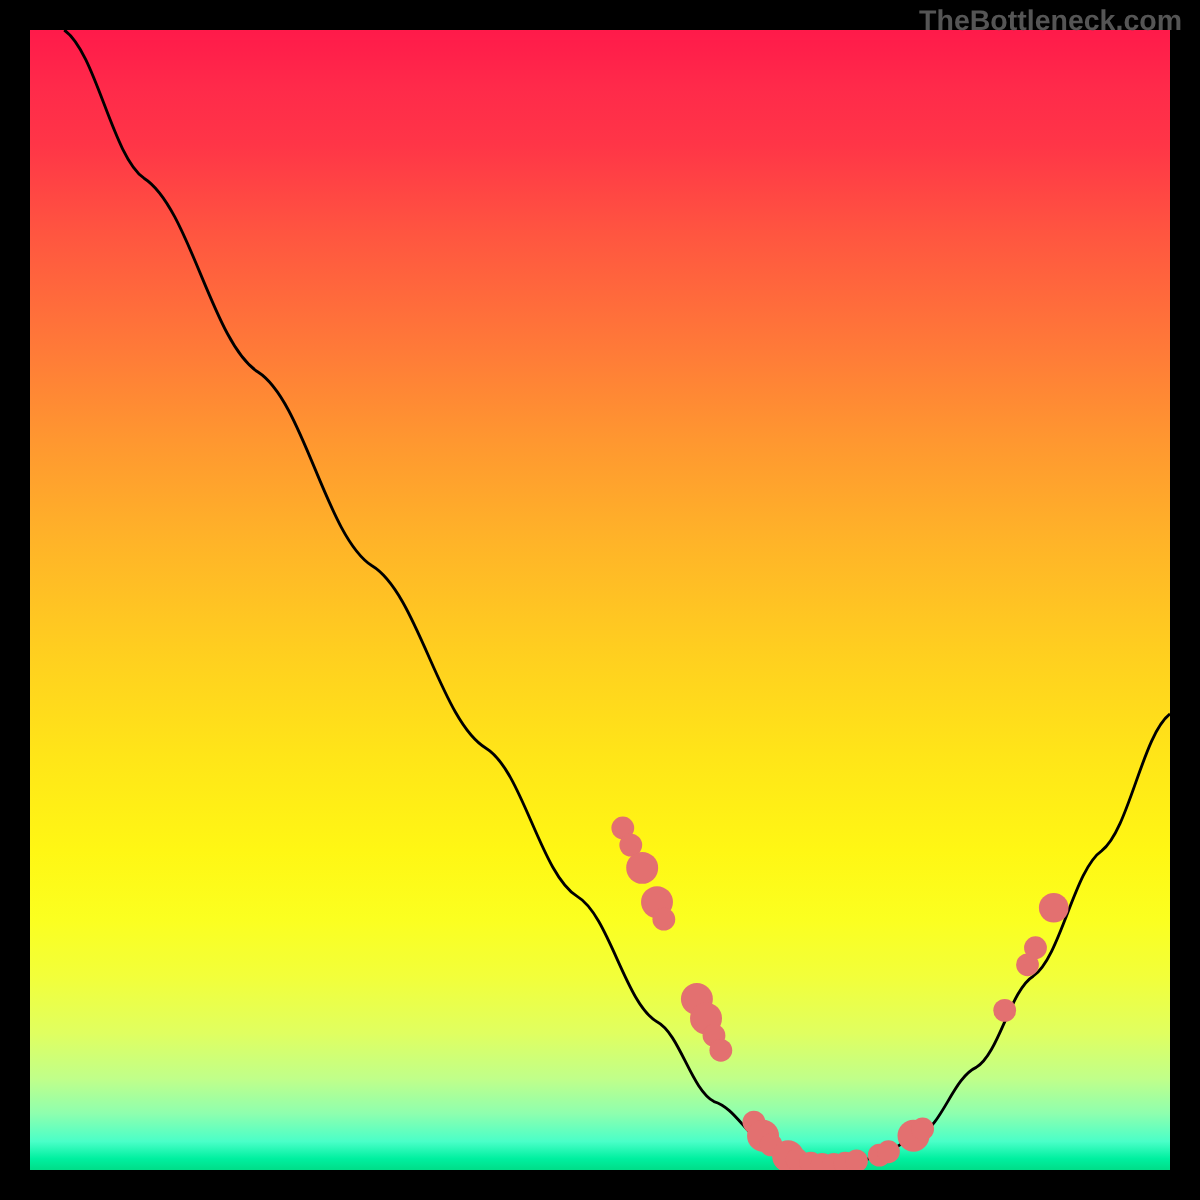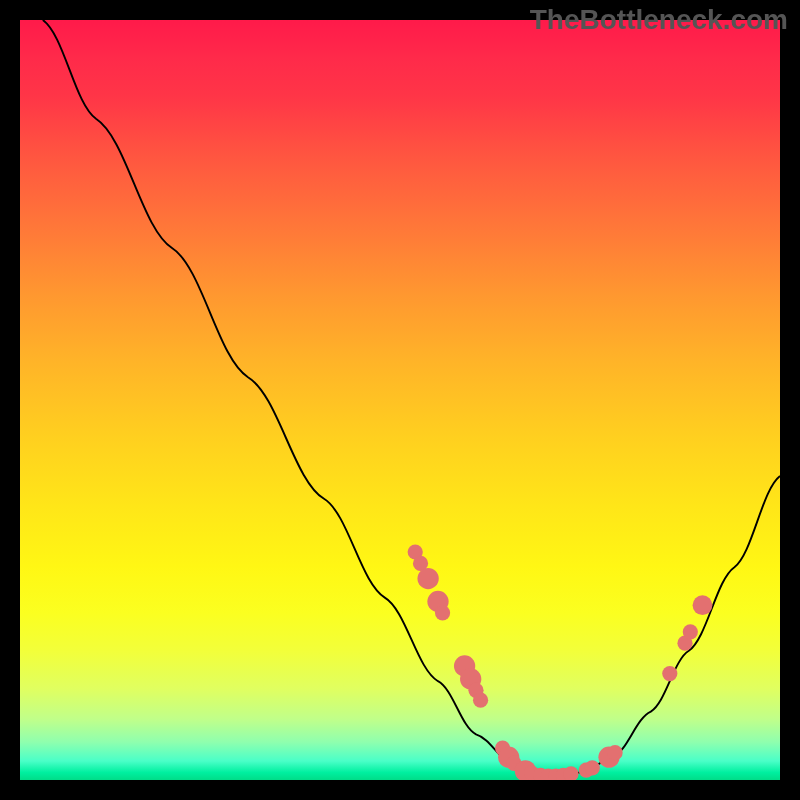--- a/index.html
+++ b/index.html
@@ -9,21 +9,21 @@
     background: #000;
     overflow: hidden;
     position: relative;
     font-family: Arial, Helvetica, sans-serif;
   }
   .watermark {
     position: absolute;
     top: 4px;
     right: 12px;
     color: #555;
-    font-size: 28px;
+    font-size: 19px;
     font-weight: bold;
     z-index: 10;
   }
   .plot {
     position: absolute;
     left: 20px;
     top: 20px;
     width: 760px;
     height: 760px;
   }

